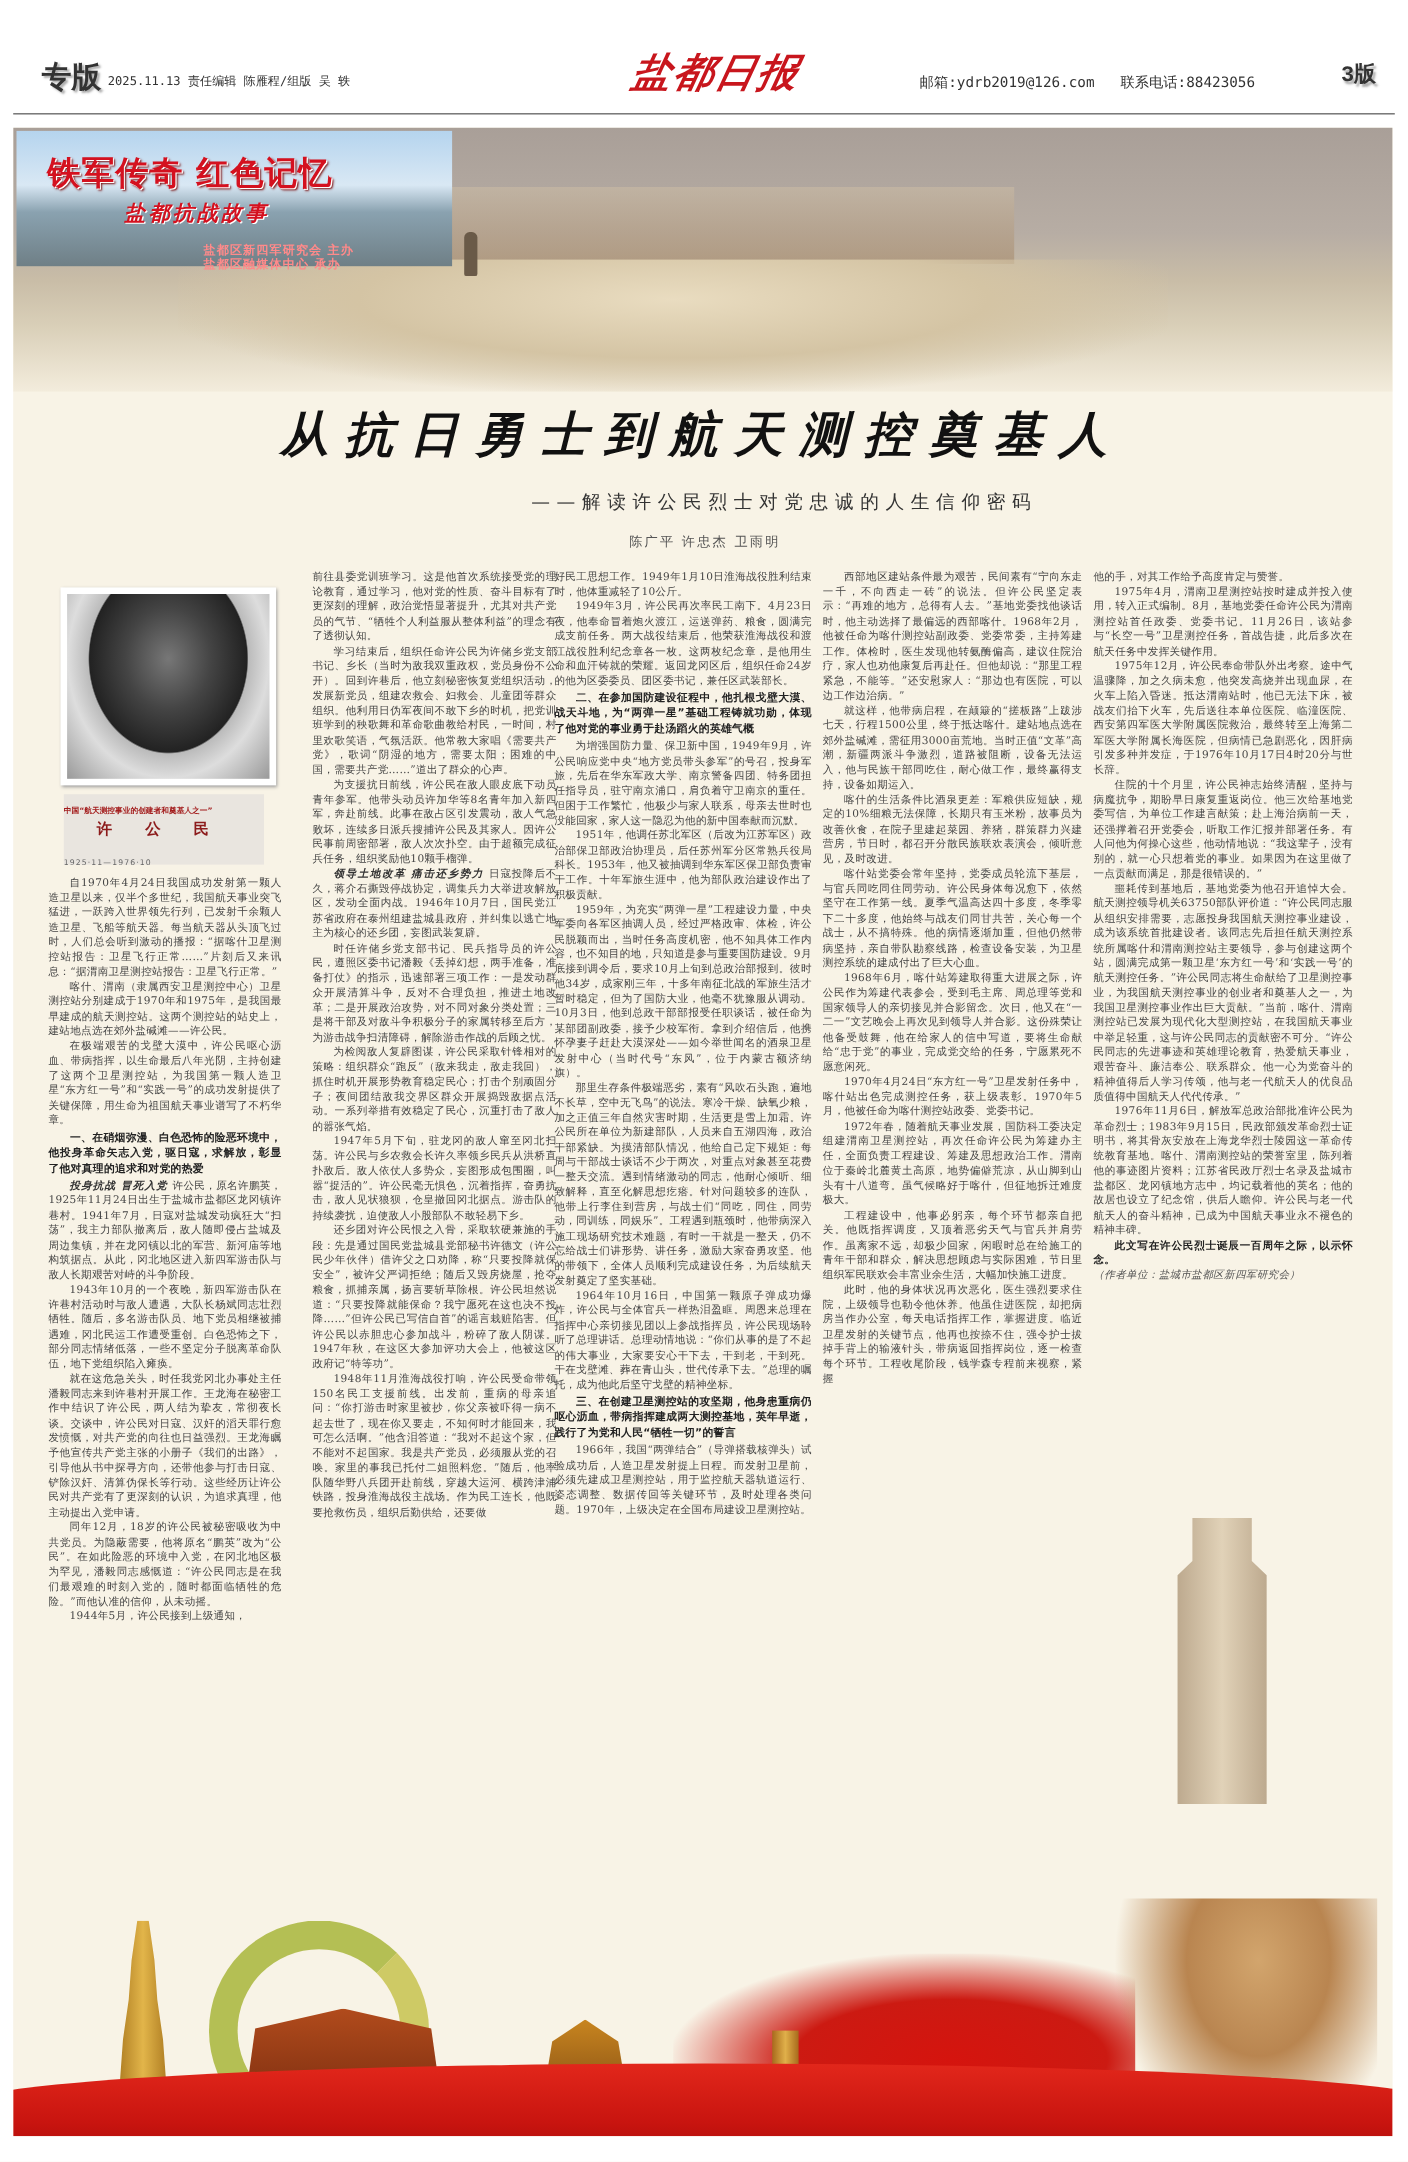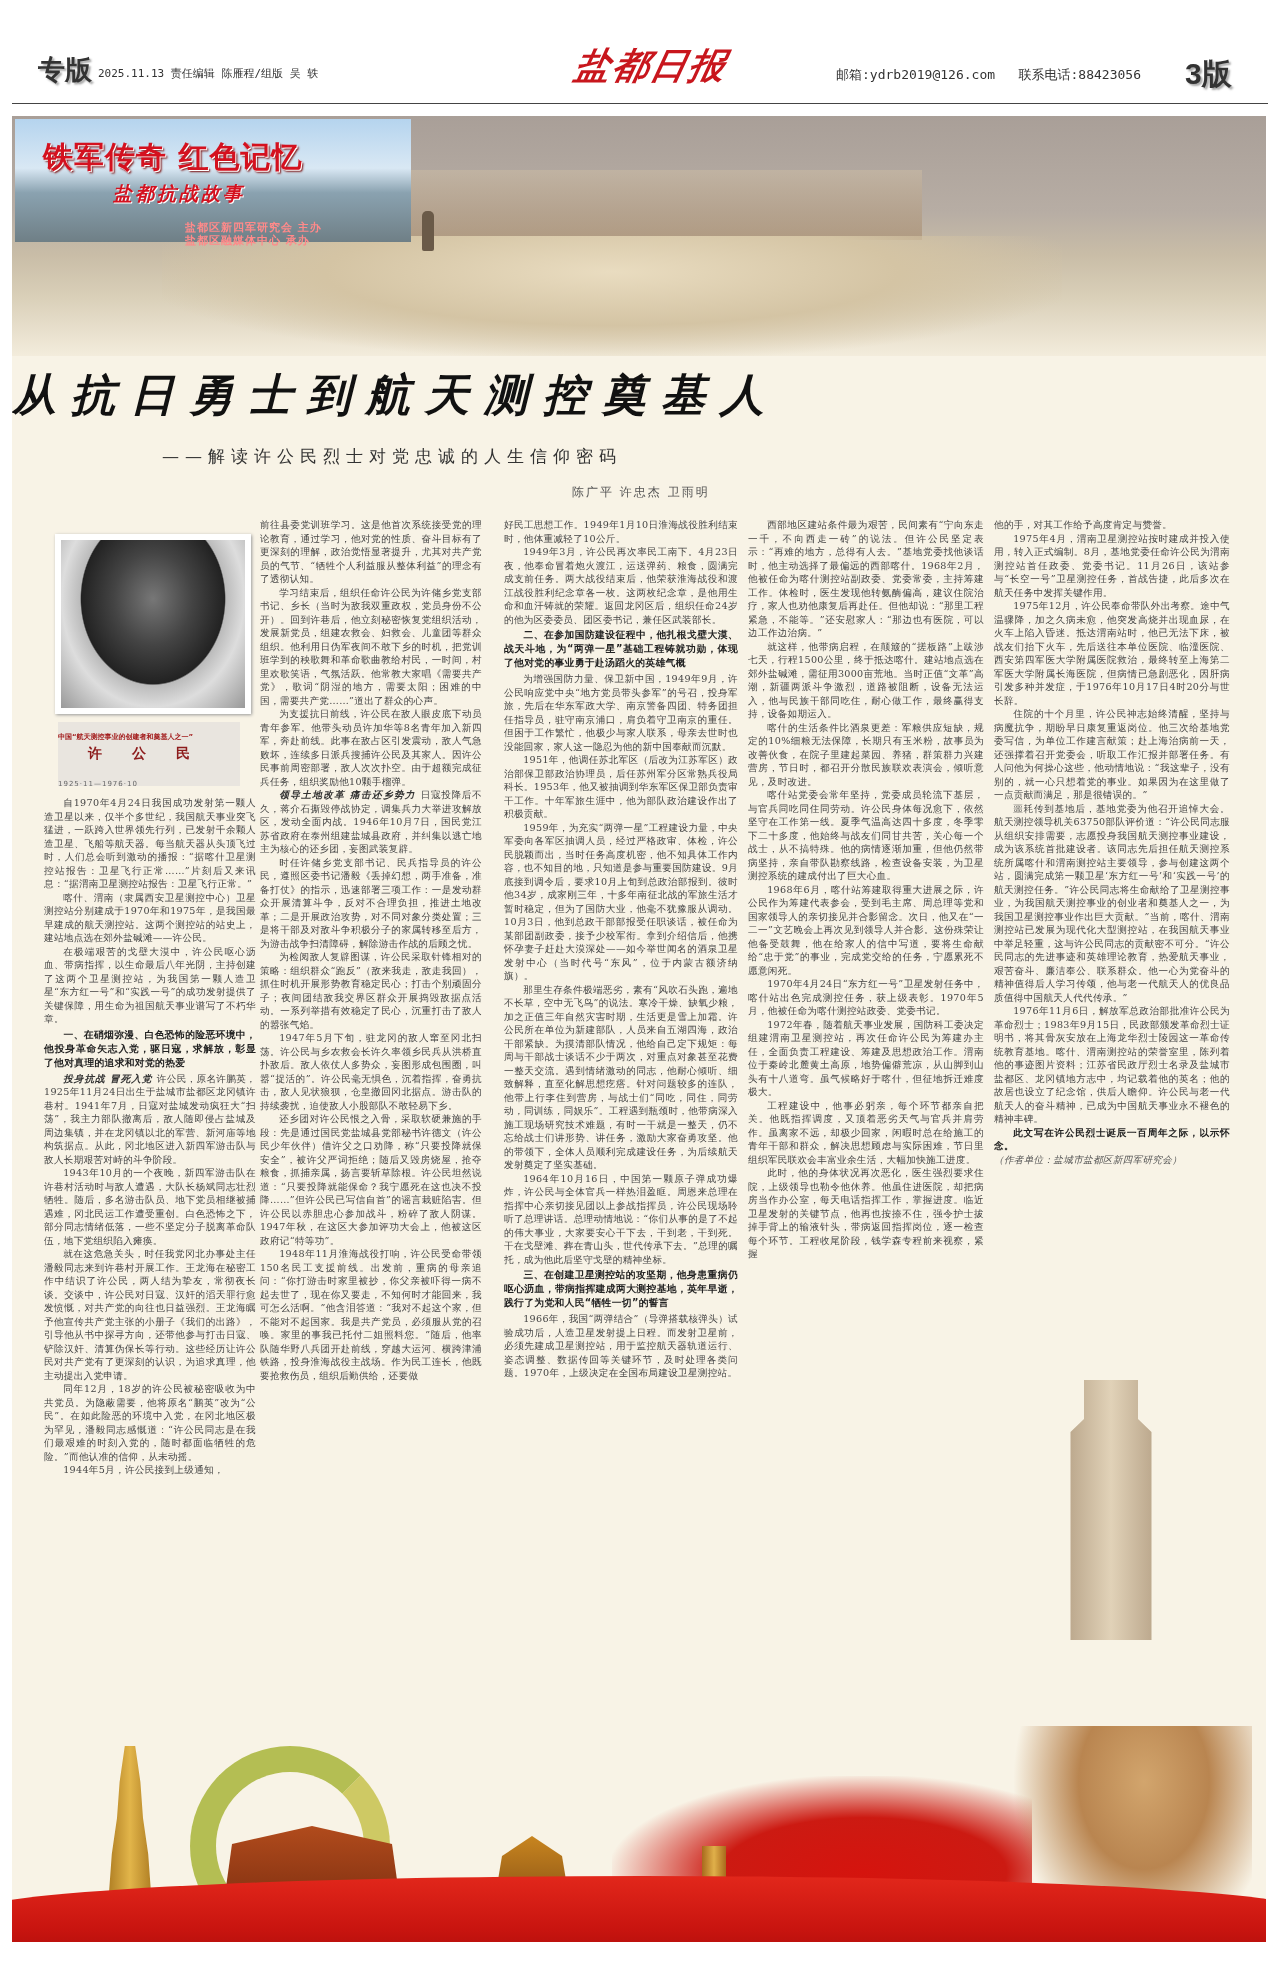--- a/index.html
+++ b/index.html
@@ -3,51 +3,51 @@
 <meta charset="utf-8">
 <style>
 *{box-sizing:border-box;margin:0;padding:0}
 html,body{width:1280px;height:1965px;background:#fff;overflow:hidden}
 body{font-family:"DejaVu Serif","Liberation Serif",serif;color:#333;position:relative}
 .masthead{position:absolute;left:0;top:0;width:1280px;height:110px;background:#fff}
 .section-name{position:absolute;left:38px;top:52px;font-family:"DejaVu Sans",sans-serif;font-weight:bold;font-size:27px;color:#333;text-shadow:2px 2px 2px #aaa}
 .date-editor{position:absolute;left:98px;top:66px;font-family:"DejaVu Sans Mono",monospace;font-size:11px;color:#333}
 .logo{position:absolute;left:575px;top:42px;font-family:"DejaVu Serif",serif;font-style:italic;font-weight:bold;font-size:36px;color:#c8161d;letter-spacing:2px;transform:skewX(-12deg)}
 .contact{position:absolute;left:836px;top:66px;font-family:"DejaVu Sans Mono",monospace;font-size:13px;color:#333;white-space:pre}
-.page-no{position:absolute;left:1185px;top:54px;font-family:Liberation Sans, sans-serif;font-weight:bold;font-size:30px;color:#333;text-shadow:2px 2px 2px #aaa}
+.page-no{position:absolute;left:1219px;top:54px;font-family:Liberation Mono, monospace;font-weight:bold;font-size:20px;color:#333;text-shadow:2px 2px 2px #aaa}
 .rule{position:absolute;left:12px;top:103px;width:1256px;height:1px;background:#444}
 .page{position:absolute;left:12px;top:116px;width:1254px;height:1826px;background:#f8f3e6;overflow:hidden}
 .hero{position:absolute;left:0;top:0;width:1254px;height:240px;
 background:linear-gradient(180deg,#a99f98 0%,#b7ada4 40%,#c9bda7 58%,#d9cfb8 75%,#f3ecdc 100%)}
 .hero-banner{position:absolute;left:3px;top:3px;width:396px;height:123px;
 background:linear-gradient(180deg,#b5d4ee 0%,#d9e8f4 40%,#8aa2b0 60%,#6f7f86 100%)}
 .banner-title{position:absolute;left:28px;top:18px;font-family:"DejaVu Serif",serif;font-weight:bold;font-size:30px;color:#d4111f;letter-spacing:1px;text-shadow:1px 1px 0 #fff,2px 2px 2px #7a1010}
 .banner-sub{position:absolute;left:98px;top:62px;font-family:"DejaVu Serif",serif;font-weight:bold;font-style:italic;font-size:19px;color:#d4111f;letter-spacing:3px;text-shadow:1px 1px 0 #fff}
 .banner-org{position:absolute;left:170px;top:102px;font-family:"DejaVu Sans",sans-serif;font-weight:bold;font-size:11px;color:#ff8a8a;line-height:13px;letter-spacing:1px}
 .hero-build{position:absolute;left:350px;top:54px;width:560px;height:70px;background:linear-gradient(180deg,#c8b9a4,#a68b6e);opacity:.65}
 .hero-plaza{position:absolute;left:150px;top:120px;width:900px;height:120px;background:radial-gradient(ellipse at 50% 30%,#e9dcc0 0%,#d4c4a4 45%,rgba(243,236,220,0) 75%)}
 .hero-statue{position:absolute;left:410px;top:95px;width:12px;height:40px;background:#6a5a48;border-radius:5px 5px 2px 2px}
-.title-block{position:absolute;left:0;top:250px;width:1252px;}
+.title-block{position:absolute;left:0;top:250px;width:1252px;text-align:center}
 .main-title{font-family:"DejaVu Serif",serif;font-weight:bold;font-style:italic;font-size:44px;color:#111;letter-spacing:15px}
 .sub-title{margin-top:20px;font-family:"DejaVu Serif",serif;font-size:17px;color:#333;letter-spacing:6px;padding-left:150px}
 .authors{position:absolute;left:560px;top:368px;font-family:"DejaVu Serif",serif;font-size:12px;color:#555;letter-spacing:2px}
 .portrait{position:absolute;left:43px;top:418px;width:196px;height:180px;background:#fff;padding:6px;box-shadow:1px 1px 3px #999}
 .portrait-img{width:100%;height:100%;background:radial-gradient(ellipse at 50% 35%,#777 0%,#444 30%,#222 55%,#bbb 56%,#ddd 70%,#999 100%)}
 .caption-card{position:absolute;left:46px;top:606px;width:182px;height:64px;background:#e9e5df;text-align:left;font-family:"DejaVu Sans",sans-serif}
 .cap-line1{margin-top:10px;font-size:7px;color:#a31d1d;font-weight:bold}
 .cap-name{margin-top:3px;font-size:14px;letter-spacing:30px;color:#8c1b1b;font-weight:bold;padding-left:30px}
 .cap-dates{margin-top:17px;font-size:7px;color:#666;letter-spacing:1px}
 .col{position:absolute;font-size:9.6px;line-height:13.5px;color:#444;text-align:justify;letter-spacing:.3px}
 .col p{text-indent:2em;margin:0}
 .col h3{font-family:"DejaVu Sans",sans-serif;font-size:9.8px;line-height:14px;font-weight:bold;color:#222;text-indent:2em;margin:2px 0}
 .col .lead{font-weight:bold;font-style:italic;color:#333;letter-spacing:1px}
 .col .note-bold{font-family:"DejaVu Sans",sans-serif;font-weight:bold;color:#222}
 .col .affil{font-style:italic;color:#555;text-indent:0}
 .c1{left:32px;top:680px;width:212px;height:1050px}
-.c2{left:248px;top:402px;width:222px;height:1400px}
+.c2{left:272px;top:402px;width:222px;height:1400px}
 .c3{left:492px;top:402px;width:234px;height:1400px}
 .c4{left:736px;top:402px;width:236px;height:1400px}
 .c5{left:982px;top:402px;width:236px;height:980px}
 .bottom-art{position:absolute;left:0;top:1610px;width:1254px;height:216px;overflow:hidden}
 .pagoda{position:absolute;left:92px;top:20px;width:52px;height:180px;background:linear-gradient(90deg,#a6741c,#e2b54a,#a6741c);clip-path:polygon(40% 0,60% 0,70% 20%,75% 40%,85% 60%,95% 100%,5% 100%,15% 60%,25% 40%,30% 20%)}
 .green-arc{position:absolute;left:178px;top:20px;width:200px;height:200px;border-radius:50%;border:26px solid #a9b53a;border-bottom-color:transparent;border-right-color:#c7c24e;opacity:.85}
 .tower{position:absolute;left:200px;top:100px;width:200px;height:90px;background:linear-gradient(180deg,#b14b1c,#7b2d10);clip-path:polygon(10% 20%,50% 0,90% 20%,95% 100%,5% 100%)}
 .gate{position:absolute;left:470px;top:110px;width:100px;height:80px;background:linear-gradient(180deg,#c8851f,#7f4a14);clip-path:polygon(50% 0,80% 25%,90% 100%,10% 100%,20% 25%)}
 .red-splash{position:absolute;left:600px;top:50px;width:420px;height:160px;background:radial-gradient(ellipse at 60% 60%,#d5140e 0%,#cc1a12 40%,rgba(204,26,18,0) 72%)}
 .small-pagoda{position:absolute;left:690px;top:120px;width:24px;height:80px;background:linear-gradient(90deg,#a86a1c,#e0b04a,#a86a1c)}

